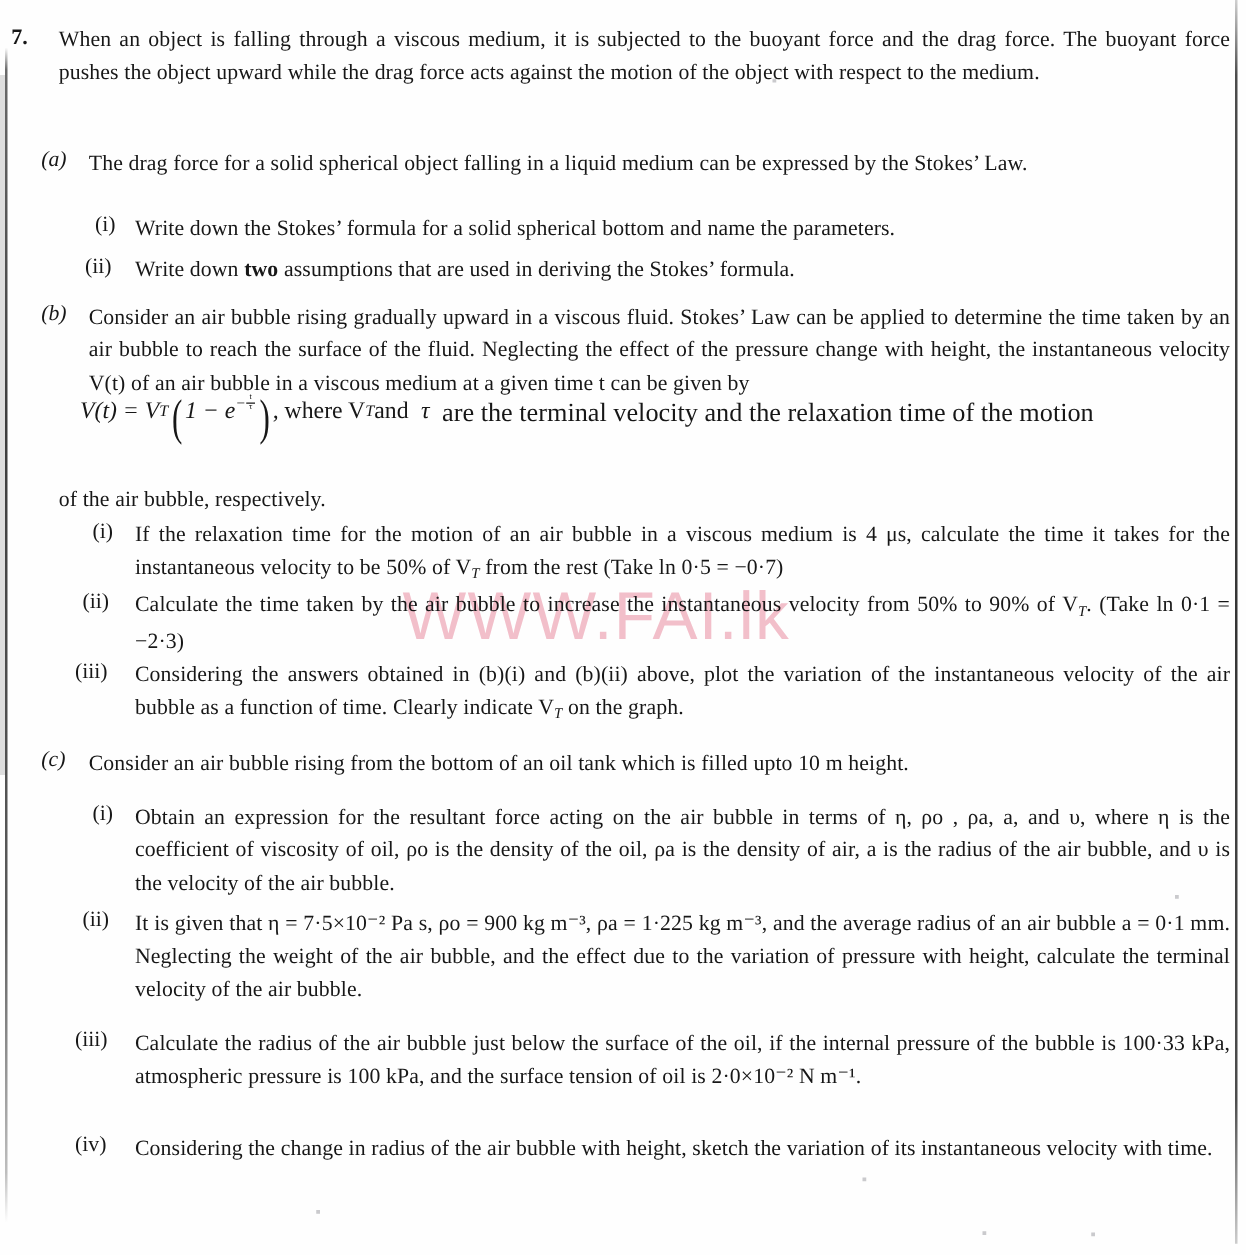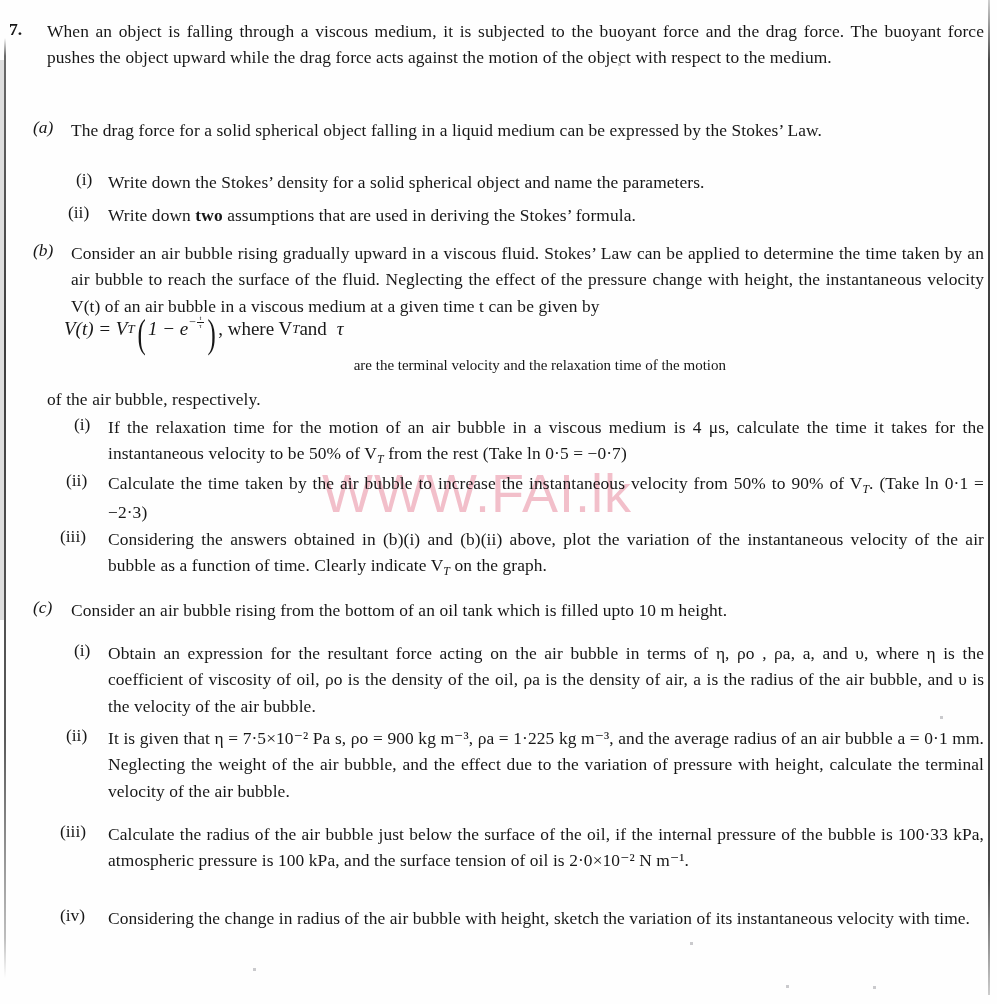--- a/index.html
+++ b/index.html
@@ -175,21 +175,21 @@
   <div class="watermark">WWW.FAI.lk</div>
 
   <div class="qnum">7.</div>
 
   <div class="blk" style="left:47px; top:18px; width:937px;">When an object is falling through a viscous medium, it is subjected to the buoyant force and the drag force. The buoyant force pushes the object upward while the drag force acts against the motion of the object with respect to the medium.</div>
 
   <div class="marker" style="left:33px; top:117px;">(a)</div>
   <div class="blk" style="left:71px; top:117px; width:913px;">The drag force for a solid spherical object falling in a liquid medium can be expressed by the Stokes’ Law.</div>
 
   <div class="marker up" style="left:76px; top:169px;">(i)</div>
-  <div class="blk nojust" style="left:108px; top:169px; width:876px;">Write down the Stokes’ density for a solid spherical object and name the parameters.</div>
+  <div class="blk nojust" style="left:108px; top:169px; width:876px;">Write down the Stokes’ formula for a solid spherical bottom and name the parameters.</div>
 
   <div class="marker up" style="left:68px; top:202px;">(ii)</div>
   <div class="blk nojust" style="left:108px; top:202px; width:876px;"><span>Write down </span><b class="bld">two</b><span> assumptions that are used in deriving the Stokes’ formula.</span></div>
 
   <div class="marker" style="left:33px; top:240px;">(b)</div>
   <div class="blk" style="left:71px; top:240px; width:913px;">Consider an air bubble rising gradually upward in a viscous fluid. Stokes’ Law can be applied to determine the time taken by an air bubble to reach the surface of the fluid. Neglecting the effect of the pressure change with height, the instantaneous velocity V(t) of an air bubble in a viscous medium at a given time t can be given by</div>
 
   <div class="formula-row">
     <span class="feq">
       <i class="v">V(t) = V</i>
@@ -211,21 +211,21 @@
     </span>
     <span class="paren">)</span>
     <span class="feq" style="font-size:19px;">
       <span>, where  V</span>
         <span class="sub">T</span>
         <span> and</span>
     </span>
     <span class="spacer-w"></span>
     <span style="font-size:19px;font-style:italic;">τ</span>
     <span class="spacer-w"></span>
-    <span style="font-size:15px;margin-top:39px;">are the terminal velocity and the relaxation time of the motion</span>
+    <span style="font-size:21px;">are the terminal velocity and the relaxation time of the motion</span>
   </div>
 
   <div class="blk nojust" style="left:47px; top:386px; width:937px;">of the air bubble, respectively.</div>
 
   <div class="marker up" style="left:74px; top:414px;">(i)</div>
   <div class="blk" style="left:108px; top:414px; width:876px;"><span>If the relaxation time for the motion of an air bubble in a viscous medium is 4 μs, calculate the time it takes for the instantaneous velocity to be 50% of V</span><span class="sub">T</span><span> from the rest (Take ln 0·5 = −0·7)</span></div>
 
   <div class="marker up" style="left:66px; top:470px;">(ii)</div>
   <div class="blk" style="left:108px; top:470px; width:876px;"><span>Calculate the time taken by the air bubble to increase the instantaneous velocity from 50% to 90% of V</span><span class="sub">T</span><span>. (Take ln 0·1 = −2·3)</span></div>
 

